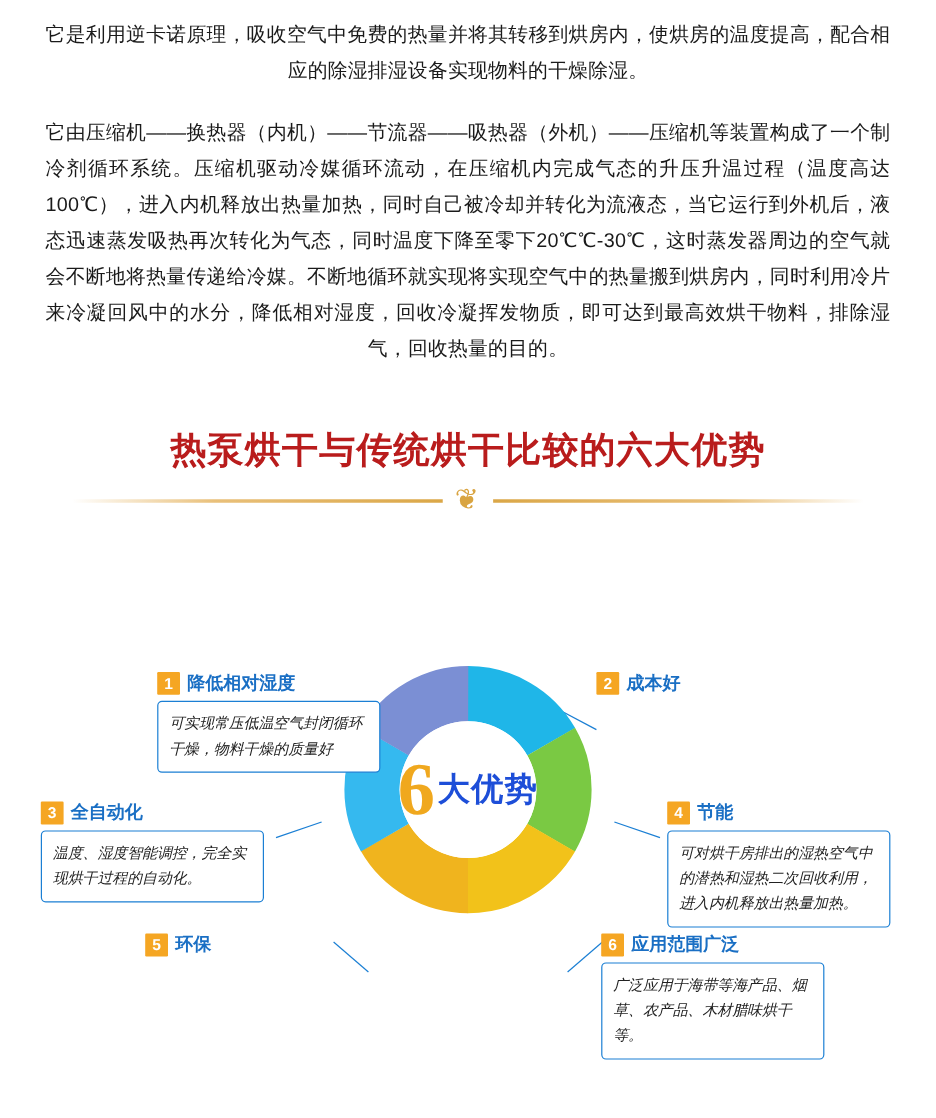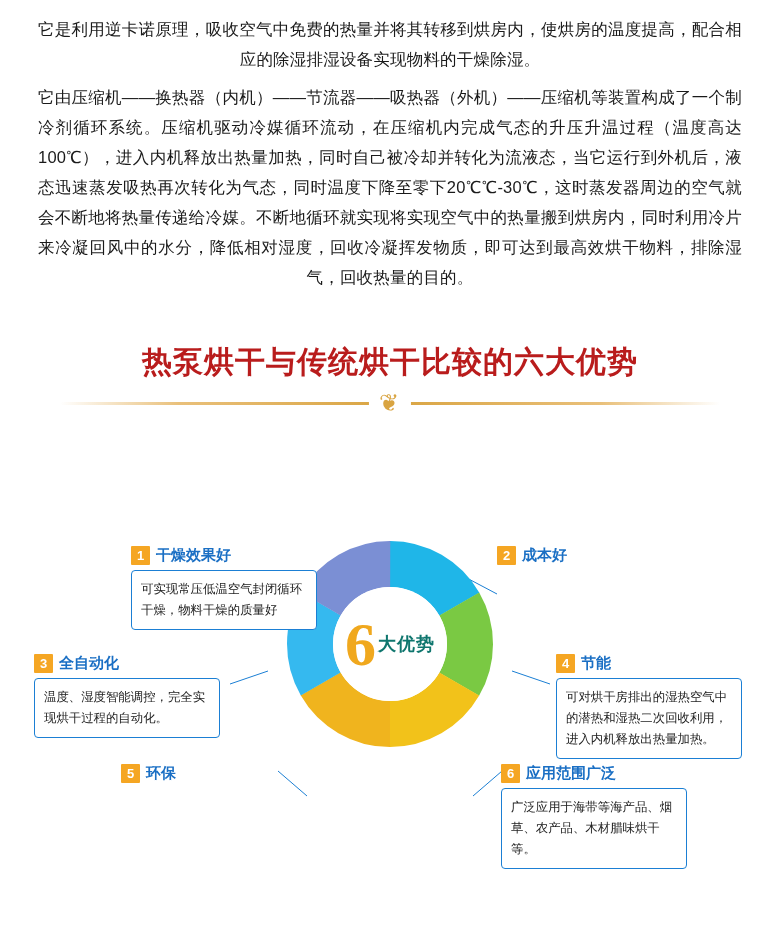--- a/index.html
+++ b/index.html
@@ -24,21 +24,21 @@
   .intro p {
     margin: 0 0 2px 0;
     font-size: 16.5px;
     line-height: 30px;
     color: #1a1a1a;
     text-align: justify;
     text-align-last: center;
     letter-spacing: 0.2px;
   }
   .intro p.p2 {
-    margin-top: 8px;
+    margin-top: 22px;
   }
 
   
   .section-head {
     position: relative;
     margin-top: 48px;
     text-align: center;
     height: 120px;
   }
   .section-title {
@@ -103,23 +103,23 @@
   }
   .big6 {
     font-size: 62px;
     font-weight: bold;
     color: #f0a81e;
     line-height: 62px;
     margin-right: 2px;
     font-family: "Liberation Serif", serif;
   }
   .big6-label {
-    font-size: 18px;
-    font-weight: bold;
-    color: #0f766e;
+    font-size: 27px;
+    font-weight: bold;
+    color: #1d4ed8;
     line-height: 30px;
     letter-spacing: 1px;
   }
 
   
   .callout {
     position: absolute;
     width: 186px;
   }
   .callout .head {
@@ -151,20 +151,21 @@
   .body {
     border: 1px solid #1b7fd4;
     border-radius: 4px;
     padding: 8px 9px;
     font-size: 12.4px;
     line-height: 21px;
     color: #222;
     background: #fff;
     box-sizing: border-box;
     min-height: 56px;
+    font-style: italic;
   }
   .callout.wide { width: 196px; }
 
   
   #c1 { left: 131px; top: 78px; }
   #c2 { left: 497px; top: 78px; }
   #c3 { left: 34px;  top: 186px; }
   #c4 { left: 556px; top: 186px; }
   #c5 { left: 121px; top: 296px; }
   #c6 { left: 501px; top: 296px; }
@@ -220,21 +221,21 @@
     </svg>
     <div class="donut-center-text">
       <span class="big6">6</span>
       <span class="big6-label">大优势</span>
     </div>
   </div>
 
   <div class="callout" id="c1">
     <div class="head">
       <span class="num">1</span>
-      <span class="head-title">干燥效果好</span>
+      <span class="head-title">降低相对湿度</span>
     </div>
     <div class="body">可实现常压低温空气封闭循环干燥，物料干燥的质量好</div>
   </div>
 
   <div class="callout wide" id="c2">
     <div class="head">
       <span class="num">2</span>
       <span class="head-title">成本好</span>
     </div>
   </div>

